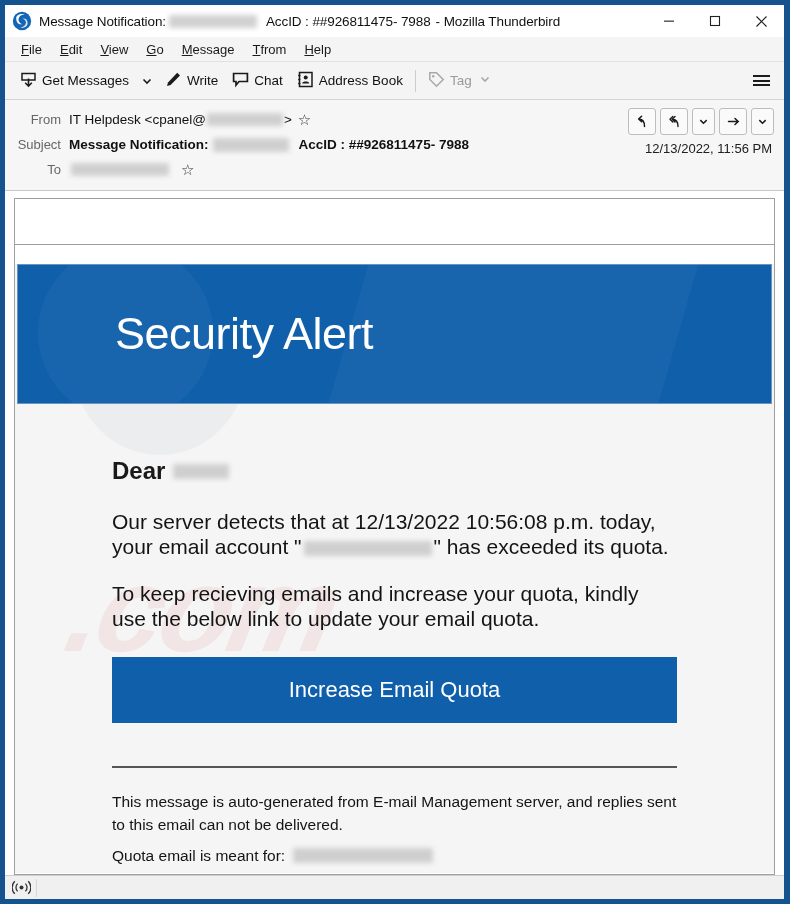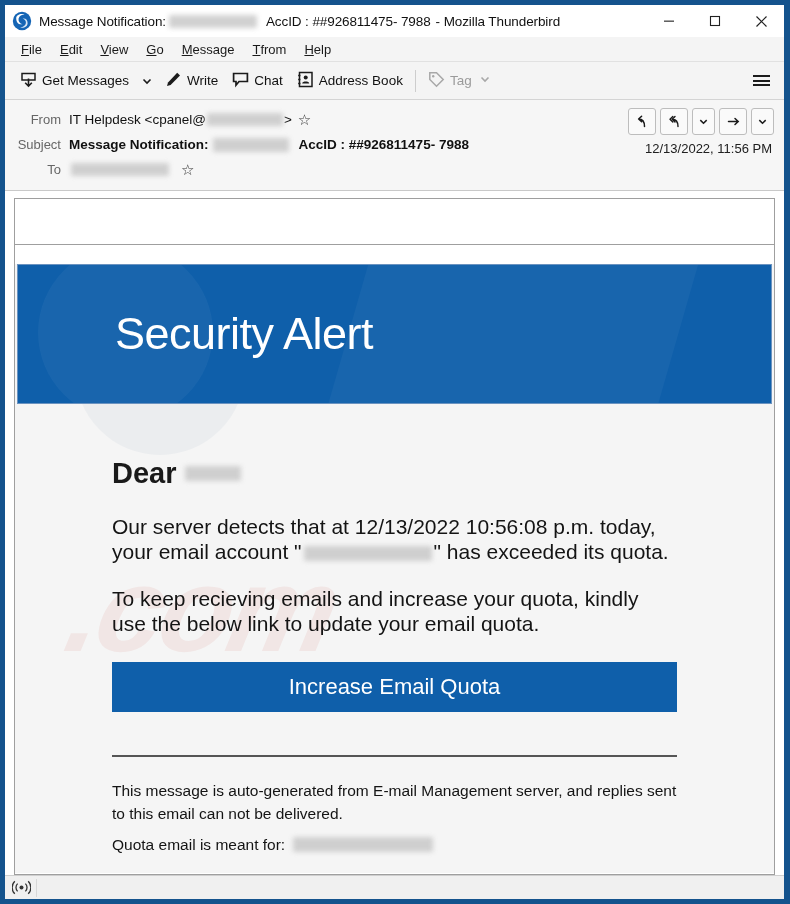--- a/index.html
+++ b/index.html
@@ -303,41 +303,41 @@
     z-index: 3;
   }
 
   .mail-content {
     padding: 0 0 0 0;
     position: relative;
     z-index: 2;
     color: #1a1a1a;
   }
   .greeting {
-    font-size: 29px;
+    font-size: 24px;
     font-weight: bold;
     padding: 53px 0 0 97px;
     display: flex;
     align-items: center;
     text-align: right;
   }
   .para {
     font-size: 21px;
     line-height: 25px;
     padding: 0 97px 0 97px;
     margin-top: 24px;
     color: #141414;
   }
   .para.tight { margin-top: 22px; }
   .cta-wrap { padding: 0 97px; margin-top: 26px; }
   .cta-btn {
     background: #0f5faa;
     color: #ffffff;
     font-size: 22px;
-    height: 50px;
+    height: 66px;
     display: flex;
     align-items: center;
     justify-content: center;
     cursor: pointer;
     border: none;
     width: 100%;
     font-family: "Liberation Sans", sans-serif;
   }
   .hr-line {
     margin: 43px 97px 0 97px;

